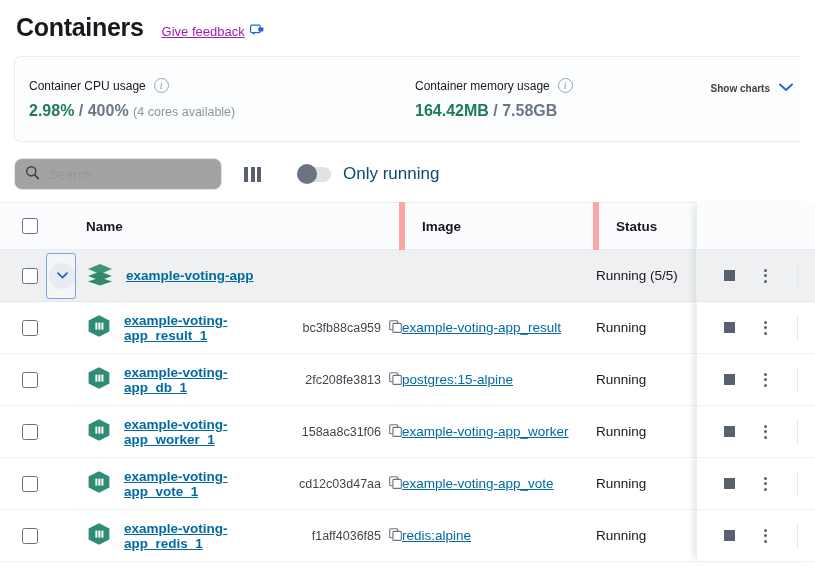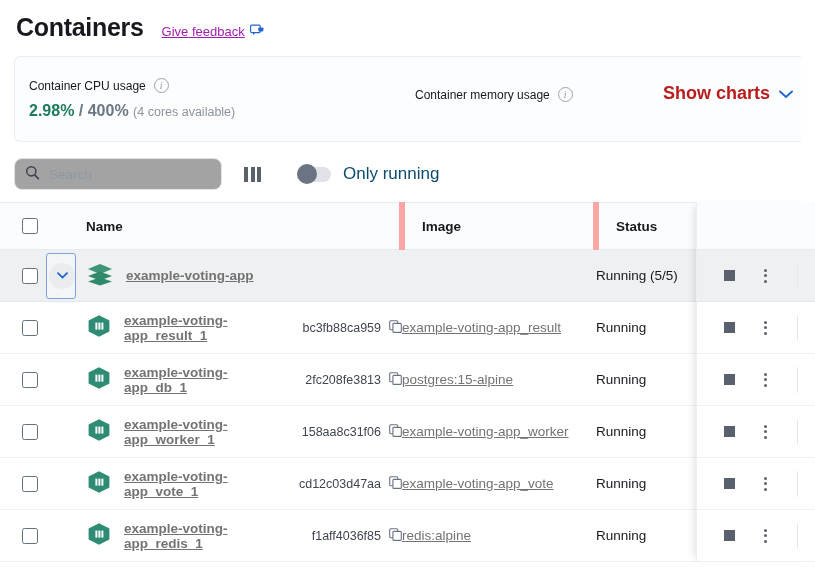--- a/index.html
+++ b/index.html
@@ -86,22 +86,22 @@
     font-weight: normal;
     color: #8a949f;
   }
   .show-charts {
     position: absolute;
     right: 0;
     top: 26px;
     display: flex;
     align-items: center;
     gap: 9px;
-    color: #b91c1c;
-    font-size: 18px;
+    color: #404040;
+    font-size: 10px;
     font-weight: bold;
     cursor: pointer;
     padding-right: 8px;
   }
 
   
   .toolbar {
     display: flex;
     align-items: center;
     gap: 16px;
@@ -226,21 +226,21 @@
     border-radius: 3px;
     display: flex;
     align-items: center;
     justify-content: center;
     background: #f3f5f7;
   }
 
   .name-cell { display: flex; align-items: center; gap: 12px; }
   .name-texts { display: flex; flex-direction: row; gap: 3px; }
   .link {
-    color: #737373;
+    color: #0369a1;
     text-decoration: underline;
     font-size: 13.5px;
     cursor: pointer;
   }
   .link.bold { font-weight: bold; }
   .cid-row { display: flex; align-items: center; gap: 8px; margin-left: 16px; }
   .cid { font-size: 12.5px; color: #40464f; }
   .copy-icon { cursor: pointer; display: block; }
 
   .row-group td { background: #eff0f1; border-bottom: 1px solid #e4e6e8; }
@@ -309,20 +309,23 @@
     <div class="stat-value">
       <span class="primary">2.98%</span><span> / </span><span>400%</span>
       <span class="sub">(4 cores available)</span>
     </div>
   </div>
 
   <div class="stat-block">
     <div class="stat-label-row">
       <span class="stat-label">Container memory usage</span>
       <span class="info-icon">i</span>
+    </div>
+    <div class="stat-value">
+      <span class="primary">164.42MB</span><span> / </span><span>7.58GB</span>
     </div>
   </div>
 
   <div class="show-charts">
     <span>Show charts</span>
     <span>
       <svg width="14" height="9" viewBox="0 0 14 9">
           <path d="M1 1.5 L7 7 L13 1.5" fill="none" stroke="#2266d3" stroke-width="1.9" stroke-linecap="round"></path>
         </svg>
     </span>

